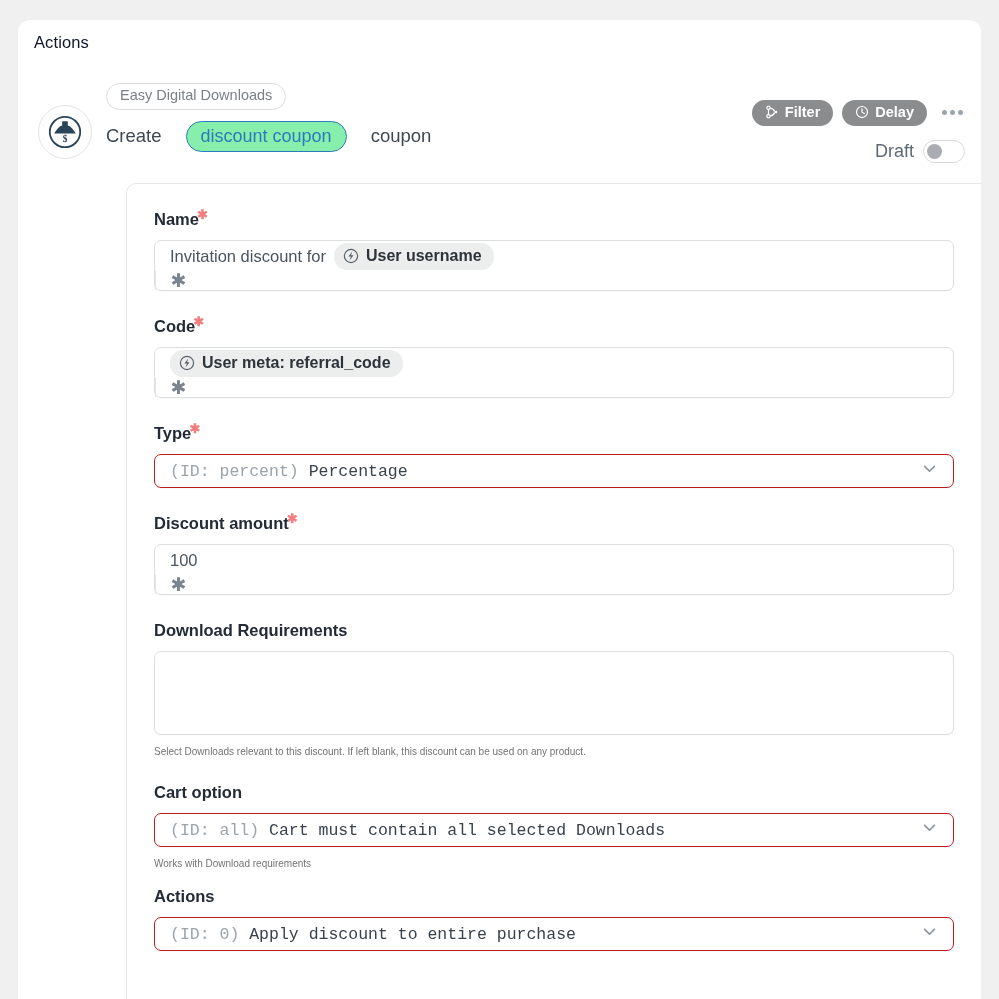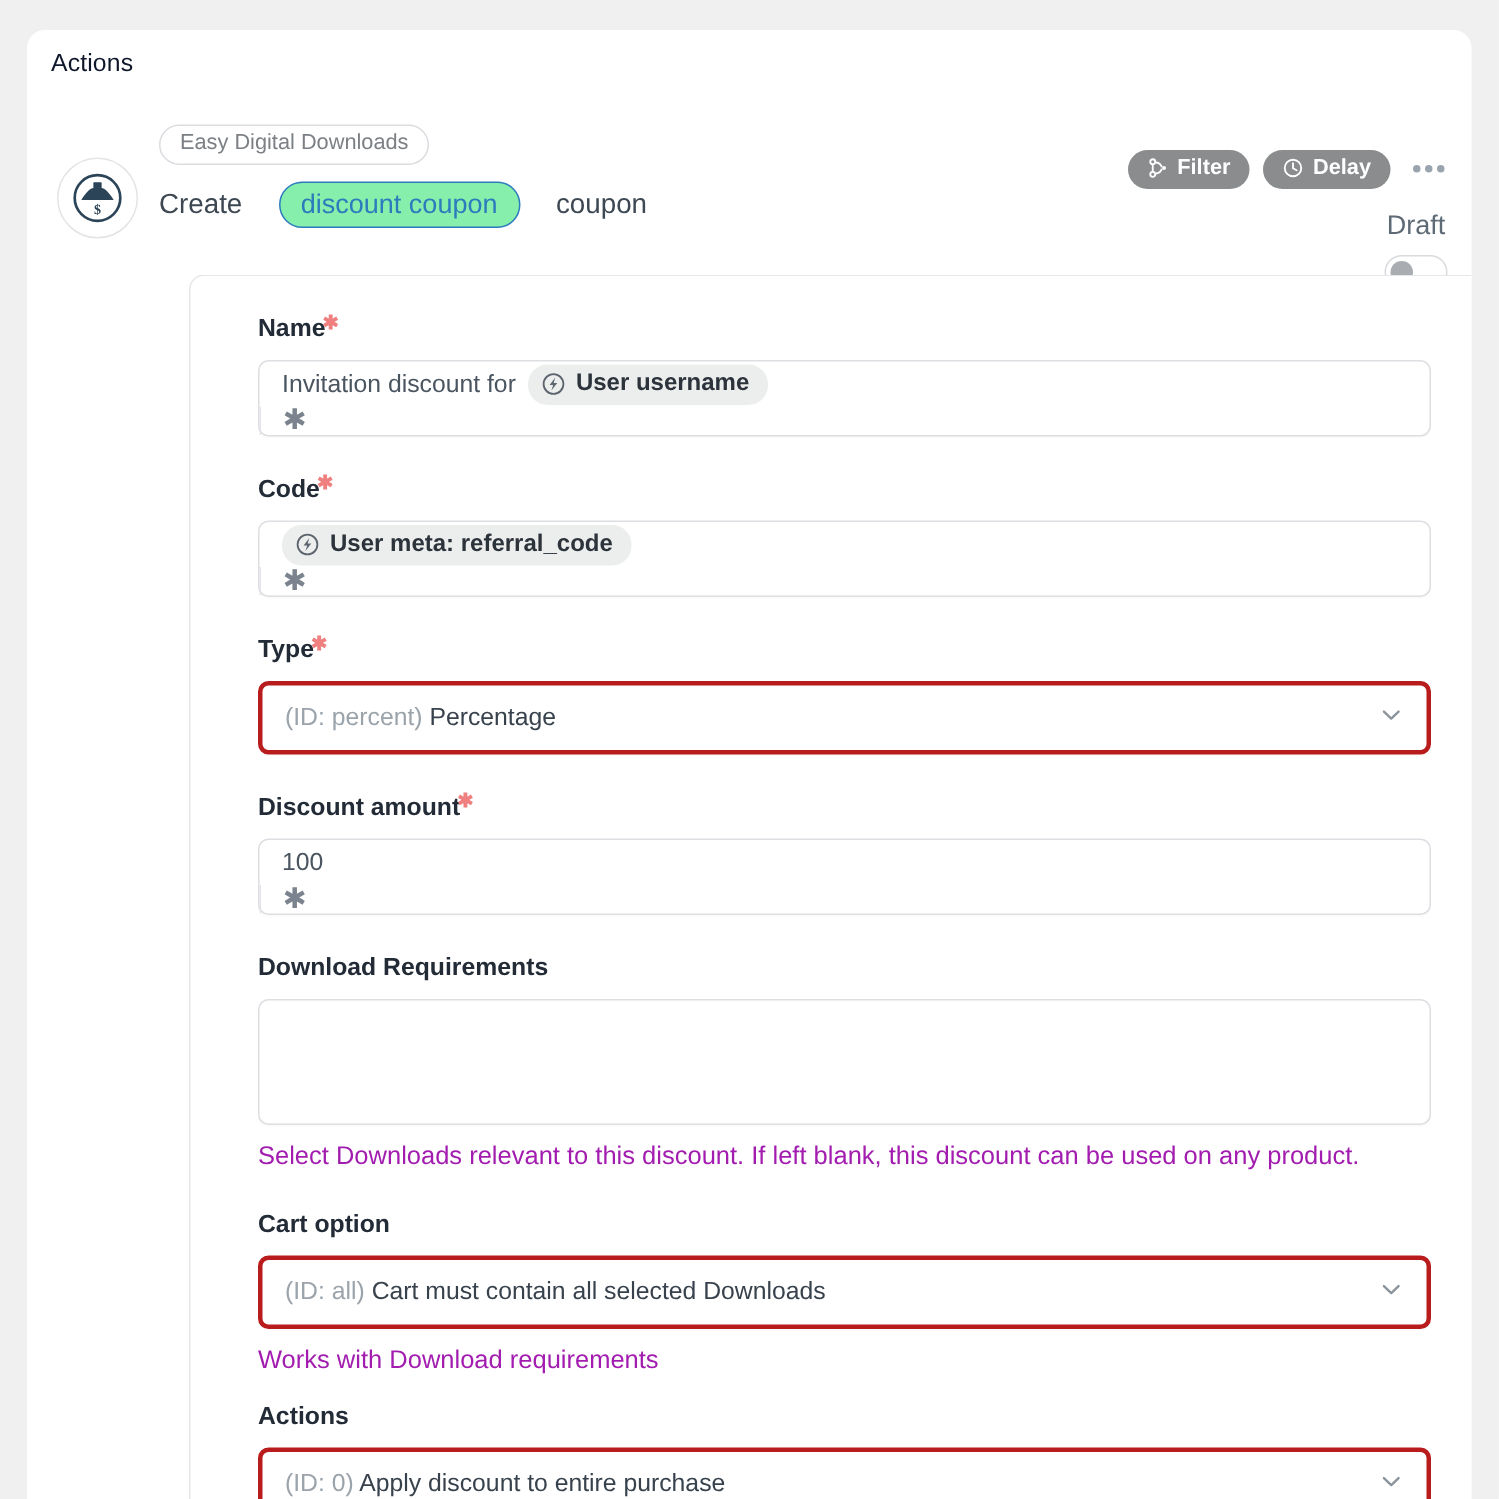--- a/index.html
+++ b/index.html
@@ -104,21 +104,21 @@
     padding: 6px 2px 6px 6px;
   }
   .dots i {
     width: 5px; height: 5px; border-radius: 50%;
     background: #9aa4af; display: block;
   }
 
   .draft-row {
     position: absolute;
     right: 16px; top: 57px;
-    display: flex; align-items: center; gap: 9px; flex-direction: column;
+    display: flex; align-items: center; gap: 9px;
   }
   .draft-label { font-size: 18px; color: #5e6a75; }
   .toggle {
     width: 42px; height: 23px;
     border-radius: 12px;
     border: 1px solid #d8dadd;
     background: #fff;
     position: relative;
   }
   .toggle .knob {
@@ -134,21 +134,21 @@
     width: 855px;
     min-height: 840px;
     border: 1px solid #e6e7e9;
     border-top-left-radius: 10px;
     border-bottom-left-radius: 0;
     border-right: none;
     background: #fff;
     padding: 26px 27px 0 27px;
   }
 
-  .field { margin-bottom: 0; margin-left: 18px; }
+  .field { margin-bottom: 0; }
   .flabel {
     font-size: 16.5px;
     color: #222b36;
     font-weight: bold;
     display: inline-block;
     position: relative;
     margin-bottom: 11px;
   }
   .req {
     color: #f08080;
@@ -198,43 +198,44 @@
     padding: 4px 12px 5px 9px;
     font-size: 16px;
     color: #2c333b;
     font-weight: bold;
   }
   .token svg { display: block; }
 
   .select-wrap {
     display: flex; align-items: center;
     justify-content: space-between;
-    border: 3px solid #b91c1c;
+    border: 1px solid #b91c1c;
     border-radius: 7px;
-    height: 49px;
+    height: 34px;
     padding: 0 15px;
     background: #fff;
     box-shadow: 0 1px 1px rgba(0,0,0,.02);
+    font-family: Liberation Mono, monospace;
   }
   .select-text { font-size: 16.5px; color: #38424d; }
   .select-text .oid { color: #9ba3ab; }
   .chev { color: #8c949c; }
 
   .box-empty {
     border: 1px solid #dcdee1;
     border-radius: 7px;
     height: 84px;
     background: #fff;
     box-shadow: 0 1px 1px rgba(0,0,0,.02);
   }
 
   .help {
     margin-top: 11px;
-    font-size: 17px;
-    color: #a21caf;
+    font-size: 10px;
+    color: #737373;
   }
 
   .sp-26 { height: 26px; }
   .sp-18 { height: 18px; }
 </style>
 </head>
 <body>
 
 <div class="panel">
 

